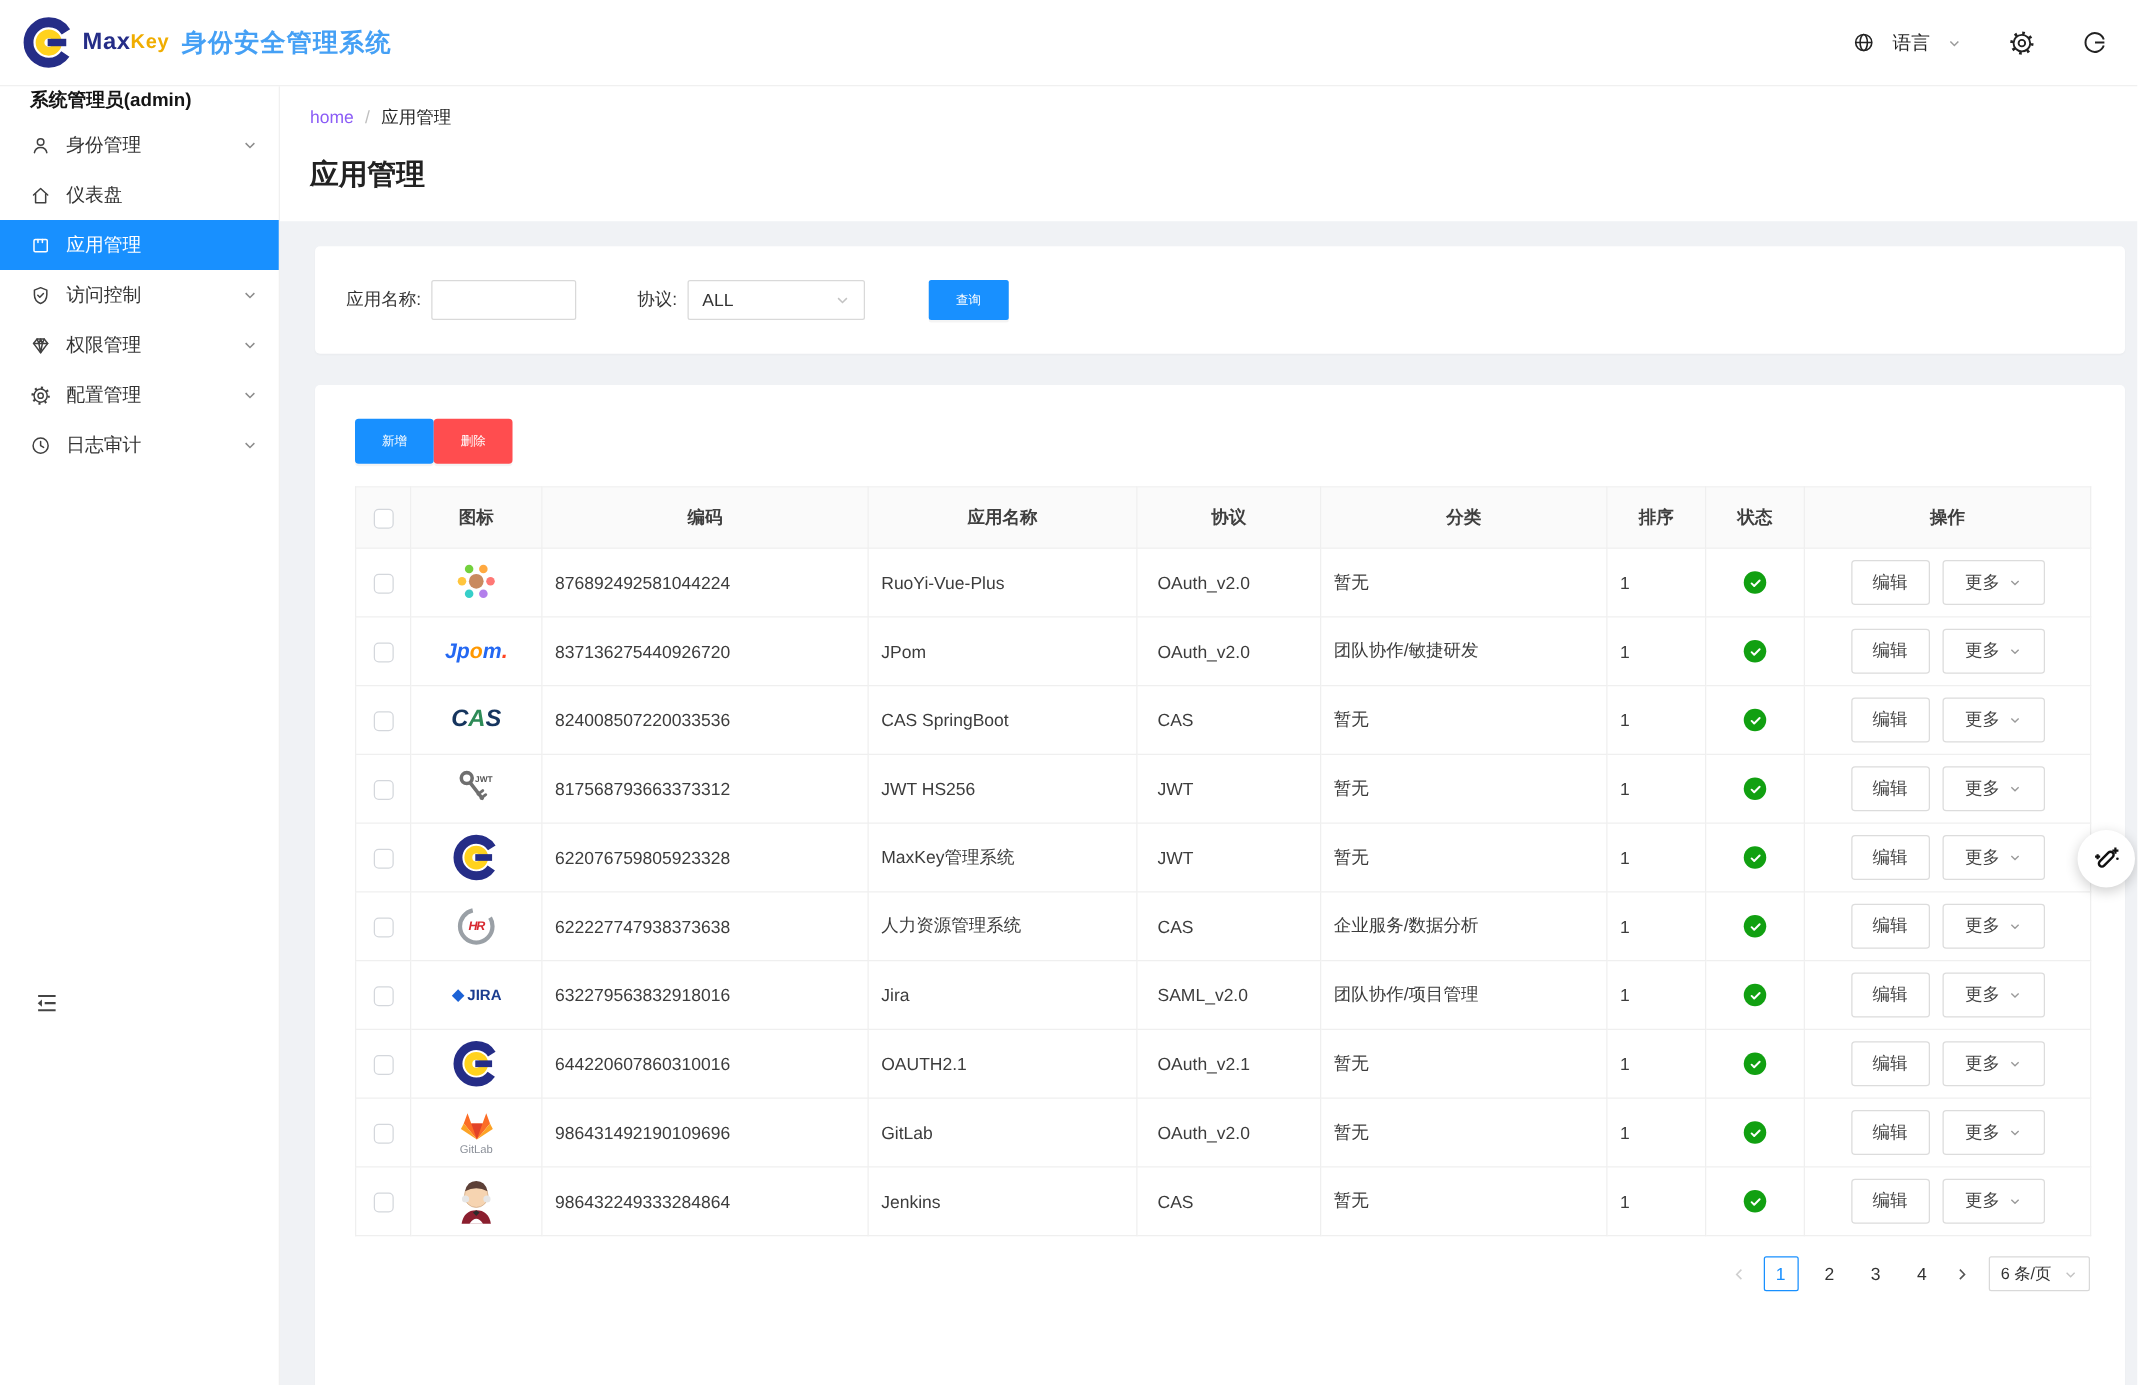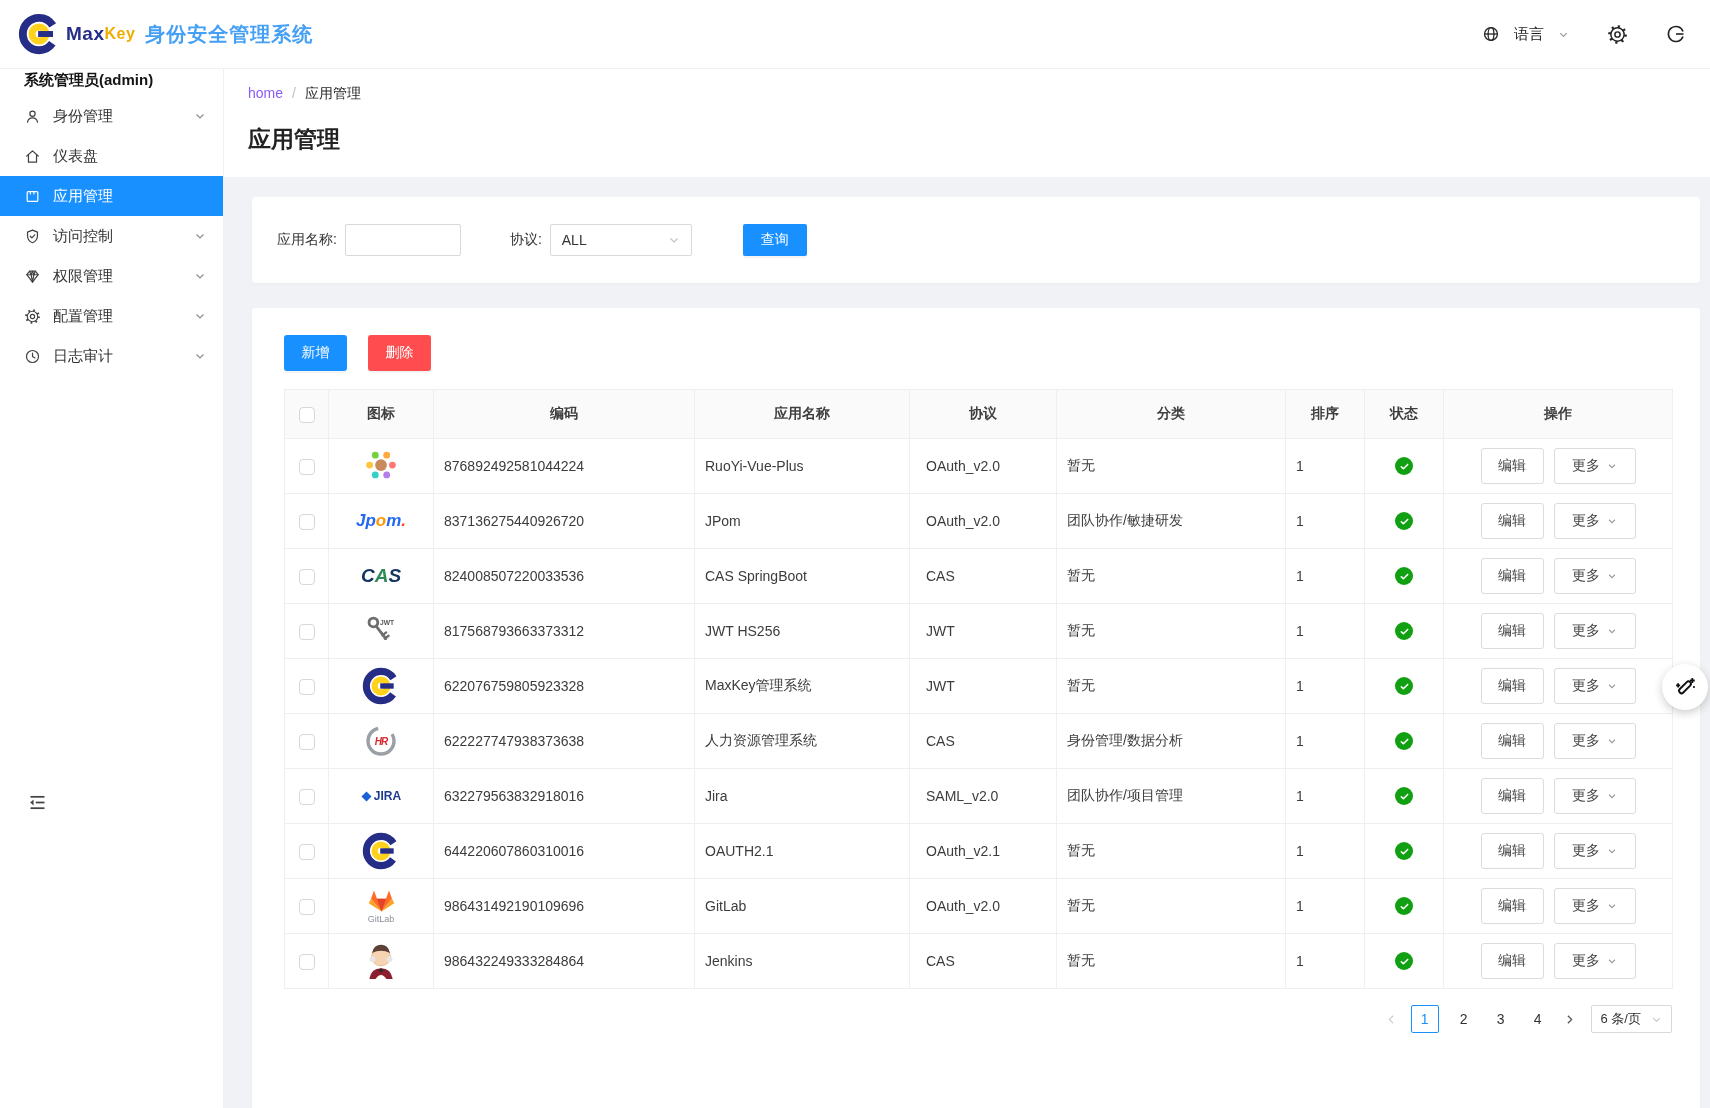--- a/index.html
+++ b/index.html
@@ -62,28 +62,28 @@
     width:116px; height:32px; border:1px solid #d9d9d9; border-radius:2px;
     margin-left:8px; padding:0 10px; font-size:14px; outline:none; color:#333;
   }
   .f-label2{ margin-left:49px; }
   .f-select{
     width:142px; height:32px; border:1px solid #d9d9d9; border-radius:2px; margin-left:8px;
     display:flex; align-items:center; justify-content:space-between; padding:0 11px; cursor:pointer;
     color:#333; background:#fff;
   }
   .f-select .sel-chev{ color:#c3c3c3; display:flex; }
-  .btn{ border:none; border-radius:2px; cursor:pointer; font-size:14px;
+  .btn{ border:none; border-radius:2px; cursor:pointer; font-size:10px;
         font-family:Liberation Serif, serif; display:inline-flex; align-items:center; justify-content:center; }
   .btn-primary{ background:#1890ff; color:#fff; box-shadow:0 2px 0 rgba(0,0,0,.045); }
   .btn-danger{ background:#ff4d4f; color:#fff; box-shadow:0 2px 0 rgba(0,0,0,.045); }
   .btn-query{ width:64px; height:32px; margin-left:51px; }
 
   .table-card{ height:804px; padding:27px 28px 0 32px; }
-  .toolbar{ display:flex; gap:21px; }
+  .toolbar{ display:flex; }
   .toolbar .btn{ width:63px; height:36px; border-radius:3px; }
 
   table.apps{ width:1388px; border-collapse:collapse; margin-top:18px; table-layout:fixed; }
   table.apps th, table.apps td{ border:1px solid #efefef; font-weight:normal; }
   table.apps thead th{
     height:49px; background:#fafafa; color:#3f3f3f; font-weight:600; text-align:center; font-size:14px;
   }
   table.apps tbody td{ height:55px; color:#3c3c3c; font-size:14px; padding:0 0 0 10px; }
   td.c, th.c{ text-align:center; padding:0 !important; }
   .cb{
@@ -517,21 +517,21 @@
       <svg width="36" height="36" viewBox="0 0 36 36">
                       <circle cx="18" cy="18" r="13" fill="none" stroke="#9aa0a6" stroke-width="3.4" stroke-dasharray="66 16" stroke-dashoffset="8"></circle>
                     </svg>
       <span class="hr-txt">HR</span>
                   </span>
                 </span>
               </td>
               <td>622227747938373638</td>
               <td>人力资源管理系统</td>
               <td class="proto">CAS</td>
-              <td>身份管理/数据分析</td>
+              <td>企业服务/数据分析</td>
               <td>1</td>
               <td class="c"><span class="status-ok">
                   <svg width="11" height="11" viewBox="0 0 24 24" fill="none" stroke="#fff" stroke-width="3.4" stroke-linecap="round" stroke-linejoin="round">
                     <path d="M5 12.5l4.5 4.5L19 7.5"></path>
                   </svg>
                 </span></td>
               <td class="c">
                 <div class="actions">
                   <button class="act-btn act-edit">编辑</button>
                   <button class="act-btn act-more">更多<span class="mchev">

